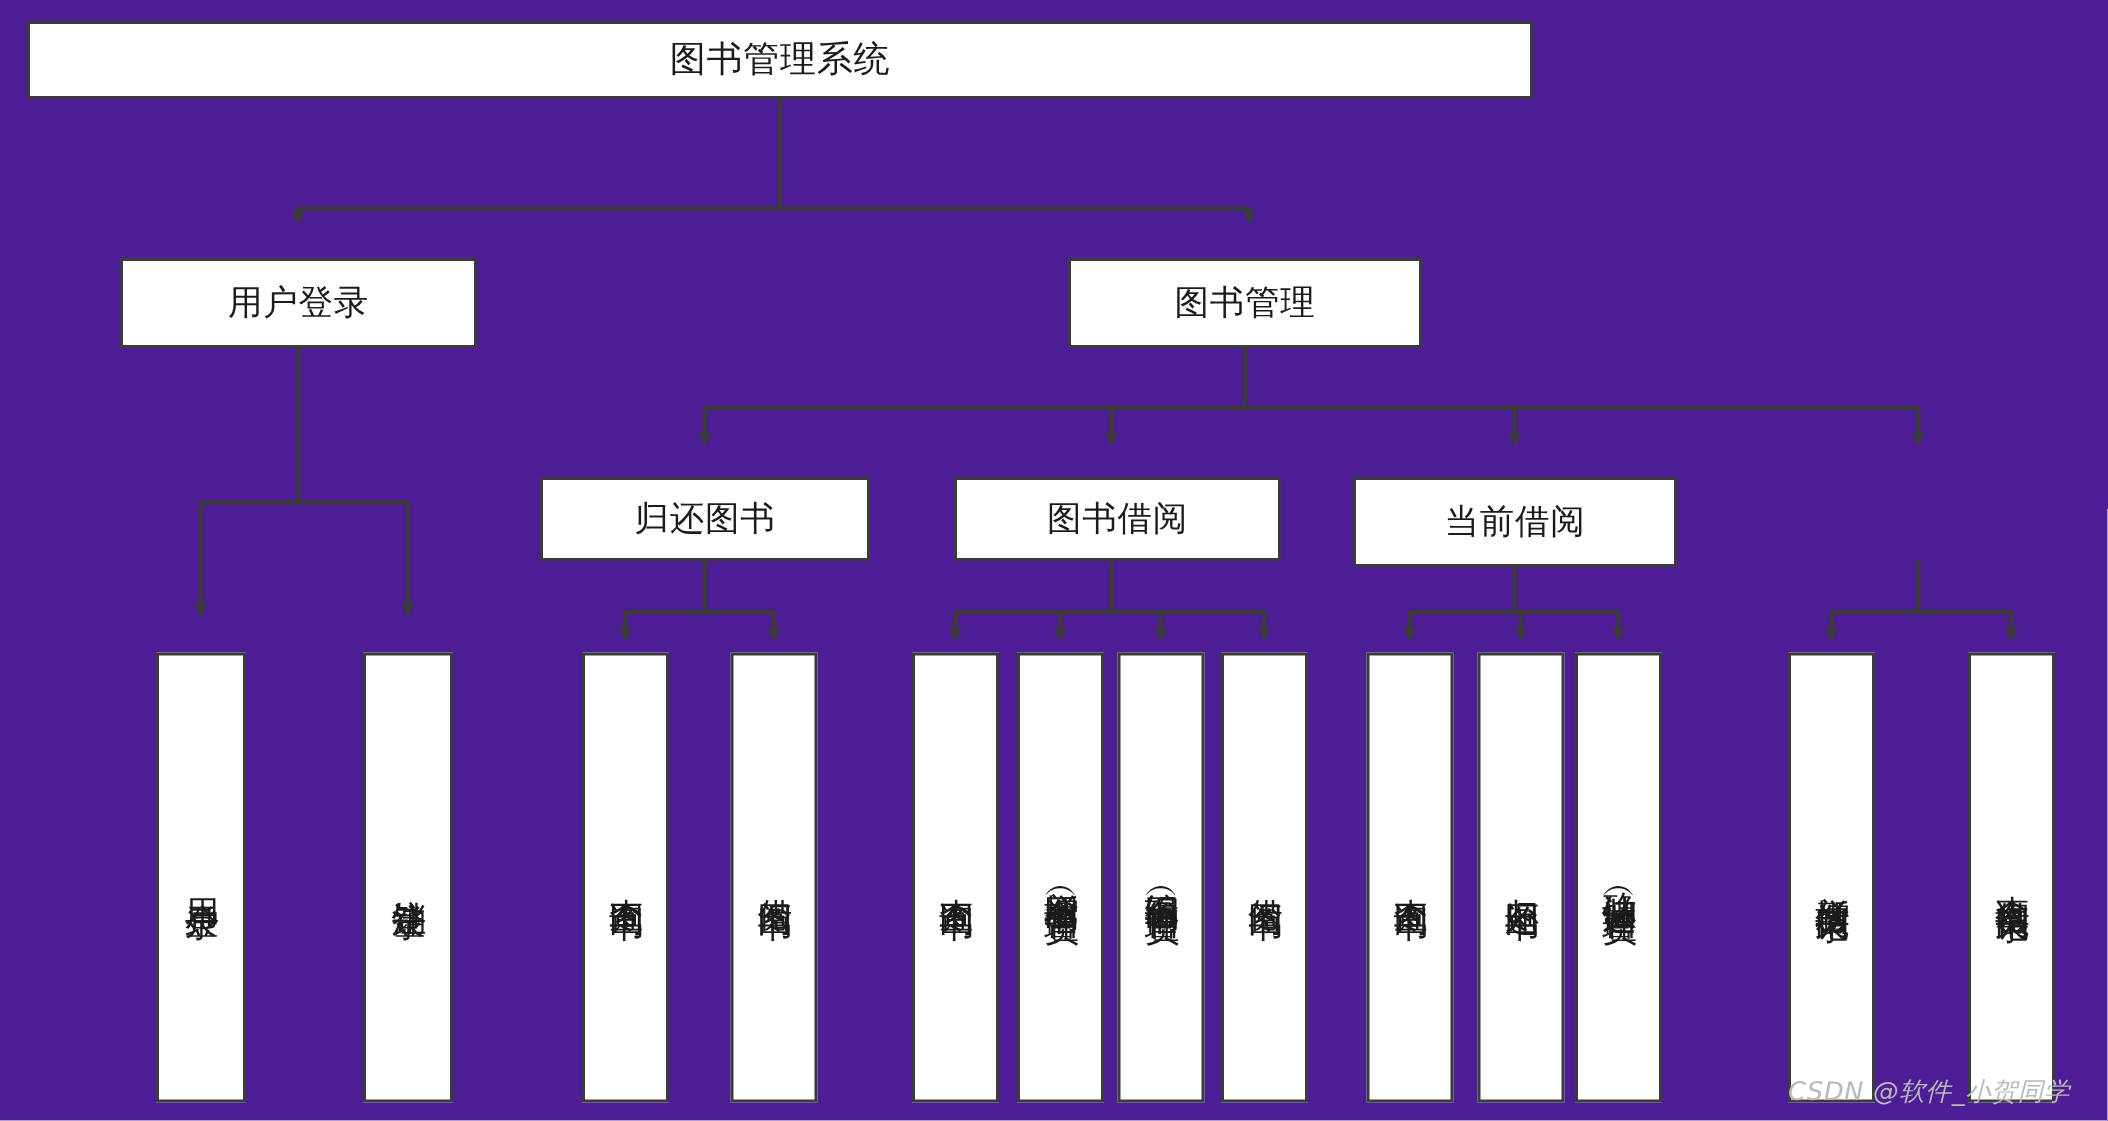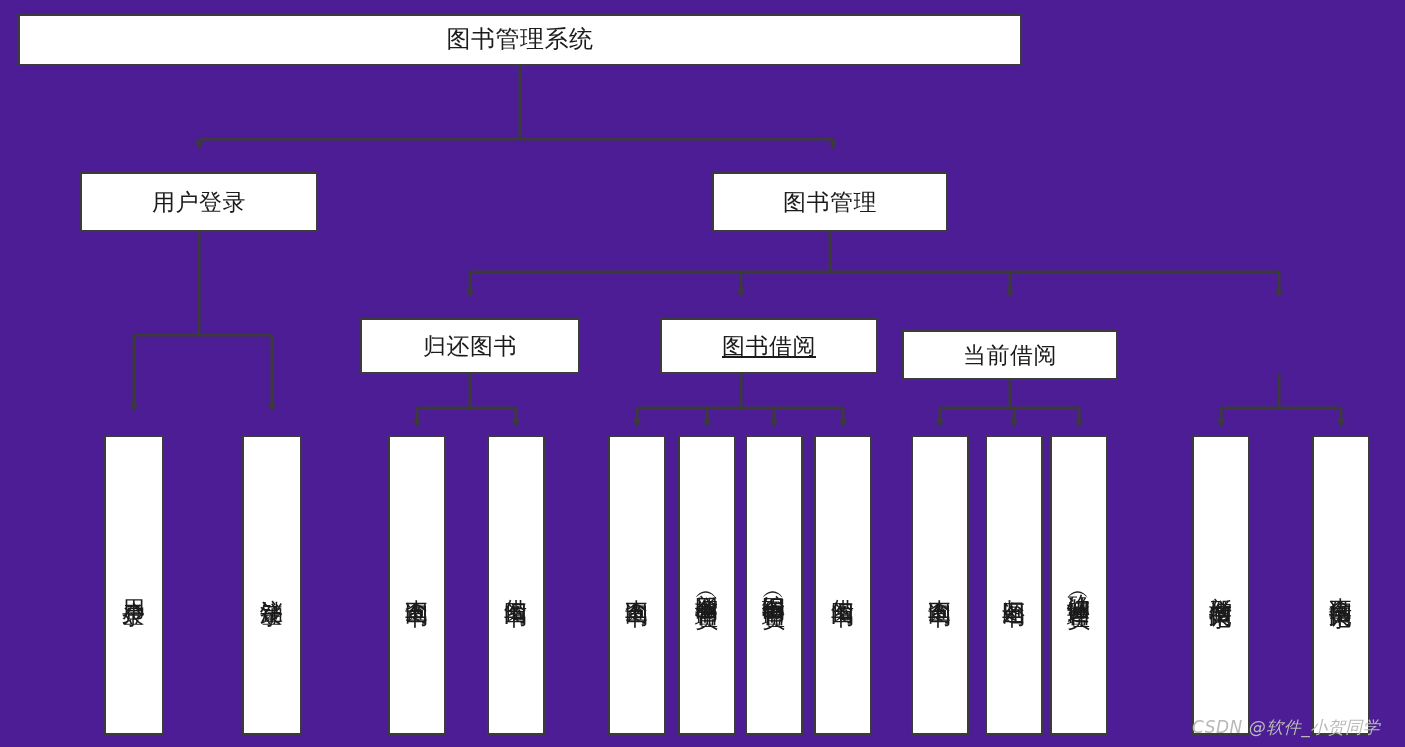--- a/index.html
+++ b/index.html
@@ -123,24 +123,24 @@
   <div class="node horiz" style="left:80px; top:172px; width:238px; height:60px;">
     <span>用户登录</span>
   </div>
   <div class="node horiz" style="left:712px; top:172px; width:236px; height:60px;">
     <span>图书管理</span>
   </div>
 
   <div class="node horiz" style="left:360px; top:318px; width:220px; height:56px;">
     <span>归还图书</span>
   </div>
-  <div class="node horiz" style="left:660px; top:318px; width:218px; height:56px;text-decoration:underline;">
+  <div class="node horiz" style="left:636px; top:318px; width:218px; height:56px;">
     <span>图书借阅</span>
   </div>
-  <div class="node horiz" style="left:902px; top:330px; width:216px; height:50px;">
+  <div class="node horiz" style="left:902px; top:318px; width:216px; height:60px;">
     <span>当前借阅</span>
   </div>
 
   <div class="node vert" style="left:104px; top:435px; width:60px; height:300px;">
     <span>用户登录</span>
   </div>
   <div class="node vert" style="left:242px; top:435px; width:60px; height:300px;">
     <span>注销登录</span>
   </div>
   <div class="node vert" style="left:388px; top:435px; width:58px; height:300px;">

